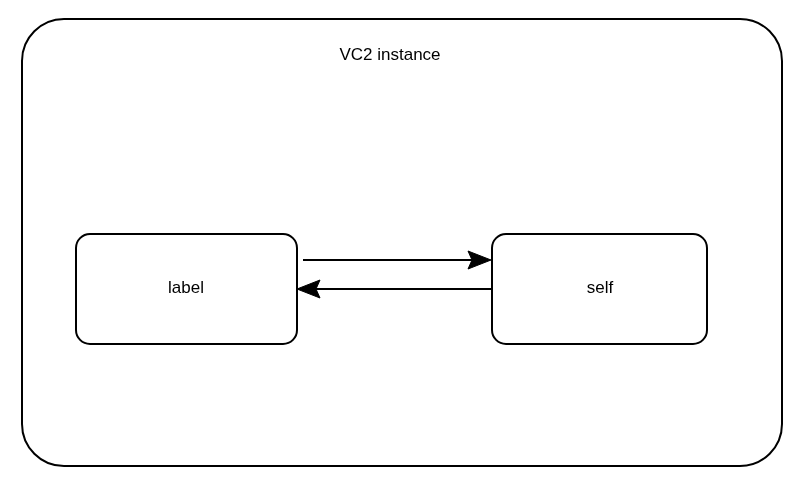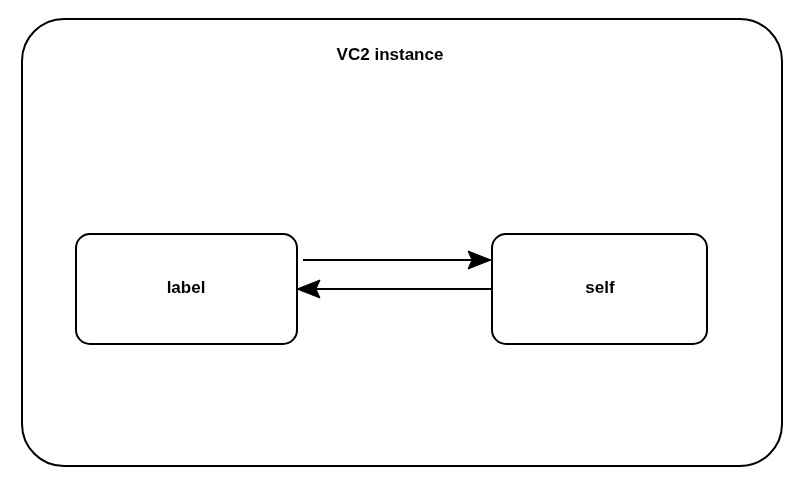--- a/index.html
+++ b/index.html
@@ -12,21 +12,20 @@
     width: 806px;
     height: 488px;
     overflow: hidden;
     font-family: "Liberation Sans", "DejaVu Sans", sans-serif;
   }
   #canvas {
     position: relative;
     width: 806px;
     height: 488px;
     background: #ffffff;
-    font-weight: bold;
   }
   #diagram-svg {
     position: absolute;
     left: 0;
     top: 0;
     width: 806px;
     height: 488px;
     display: block;
   }
   .shape-stroke {

